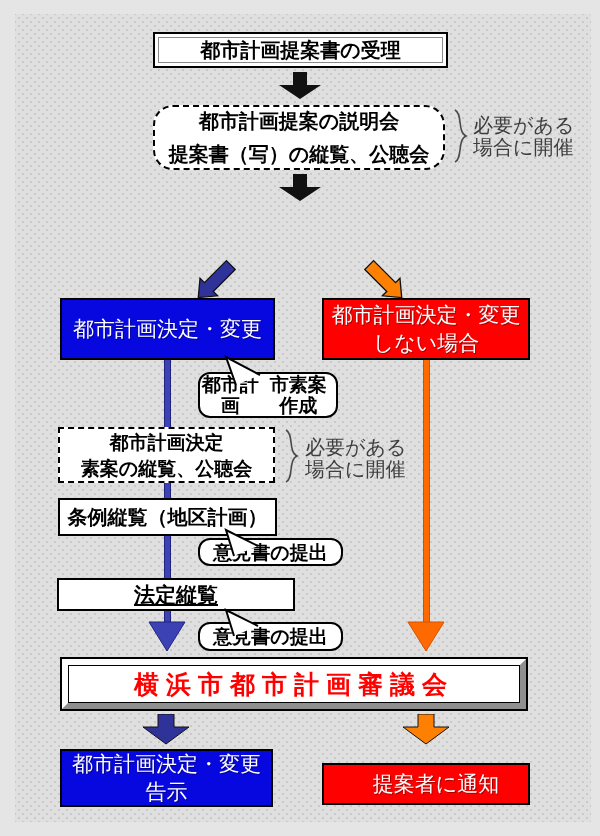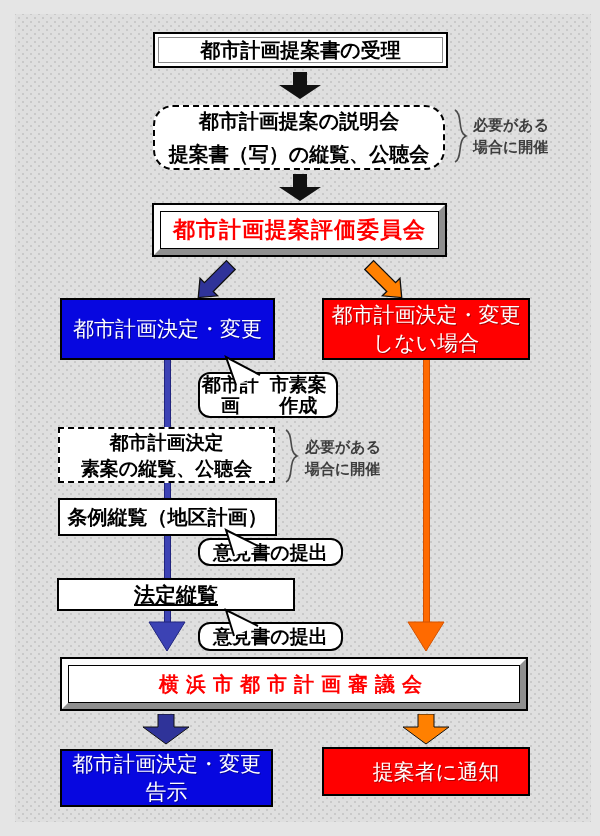--- a/index.html
+++ b/index.html
@@ -38,21 +38,21 @@
   .frame3d .bevel{position:absolute;inset:0;border:6px solid;
     border-color:#fcfcfc #8f8f8f #8f8f8f #fcfcfc;box-sizing:border-box;}
   .frame3d .content{position:absolute;inset:6px;border:1px solid #000;background:#fff;
     display:flex;align-items:center;justify-content:center;box-sizing:border-box;}
   .redtext{color:#ff0000;font-weight:bold;}
   .bubble{
     background:#fff;border:2px solid #000;border-radius:12px;
     display:flex;flex-direction:row;align-items:center;justify-content:center;box-sizing:border-box;
   }
   .bubble div{font-weight:bold;font-size:19px;line-height:21px;text-align:center;}
-  .note{color:#3d3d3d;font-size:15px;line-height:22px;font-weight:bold;white-space:nowrap;}
+  .note{color:#3d3d3d;font-size:20px;line-height:22px;font-weight:normal;white-space:nowrap;}
   .vline-blue{width:7px;background:#3c42b4;border-left:1px solid #20247e;border-right:1px solid #20247e;box-sizing:border-box;}
   .vline-orange{width:7px;background:#ff6a00;border-left:1px solid #d45200;border-right:1px solid #d45200;box-sizing:border-box;}
   svg{display:block;}
 </style>
 </head>
 <body>
 
 <div id="canvas">
 
   <div class="abs panel"></div>
@@ -85,26 +85,20 @@
   </svg>
   <div class="abs note" style="left:473px;top:114px;">
     <div>必要がある</div>
     <div>場合に開催</div>
   </div>
 
   <svg class="abs" style="left:278px;top:174px;" width="44" height="28" viewBox="0 0 44 28">
     <polygon points="15,0 29,0 29,13 43,13 22,27 1,13 15,13" fill="#111"></polygon>
   </svg>
 
-  <div class="abs frame3d" style="left:152px;top:203px;width:295px;height:54px;">
-    <div class="bevel"></div>
-    <div class="content">
-      <span class="jp redtext" style="font-size:22px;letter-spacing:1px;">都市計画提案評価委員会</span>
-    </div>
-  </div>
 
   <svg class="abs" style="left:192px;top:258px;" width="46" height="44" viewBox="0 0 50 50">
     <polygon points="38,3 13,28 8,23 6,45 28,43 23,38 48,13" fill="#2f3399" stroke="#111" stroke-width="1.5"></polygon>
   </svg>
   <svg class="abs" style="left:362px;top:258px;" width="46" height="44" viewBox="0 0 50 50">
     <polygon points="12,3 37,28 42,23 44,45 22,43 27,38 2,13" fill="#ff8000" stroke="#111" stroke-width="1.5"></polygon>
   </svg>
 
   <div class="abs bluebox" style="left:60px;top:298px;width:215px;height:62px;">
     <div>都市計画決定・変更</div>
@@ -153,32 +147,32 @@
   <div class="abs bubble" style="left:198px;top:622px;width:145px;height:29px;">
     <div>意見書の提出</div>
   </div>
   <svg class="abs" style="left:218px;top:608px;" width="44" height="30" viewBox="0 0 44 30">
     <path d="M40,18 L8,2 L16,28" fill="#fff" stroke="#000" stroke-width="2"></path>
   </svg>
 
   <div class="abs frame3d" style="left:60px;top:657px;width:468px;height:54px;">
     <div class="bevel"></div>
     <div class="content">
-      <span class="jp redtext" style="font-size:20px;letter-spacing:7px;">横浜市都市計画審議会</span>
+      <span class="jp redtext" style="font-size:25px;letter-spacing:7px;">横浜市都市計画審議会</span>
     </div>
   </div>
 
   <svg class="abs" style="left:142px;top:714px;" width="48" height="31" viewBox="0 0 48 31">
     <polygon points="16,0 32,0 32,13 47,13 24,30 1,13 16,13" fill="#2f3399" stroke="#111" stroke-width="1"></polygon>
   </svg>
   <svg class="abs" style="left:402px;top:714px;" width="48" height="31" viewBox="0 0 48 31">
     <polygon points="16,0 32,0 32,13 47,13 24,30 1,13 16,13" fill="#ff8000" stroke="#111" stroke-width="1"></polygon>
   </svg>
 
   <div class="abs bluebox" style="left:60px;top:749px;width:213px;height:58px;">
     <div>都市計画決定・変更</div>
     <div>告示</div>
   </div>
-  <div class="abs redbox" style="left:322px;top:747px;width:208px;height:49px;padding-left:20px;">
+  <div class="abs redbox" style="left:322px;top:763px;width:208px;height:42px;padding-left:20px;">
     <div>提案者に通知</div>
   </div>
 
 </div>
 
 </body></html>

